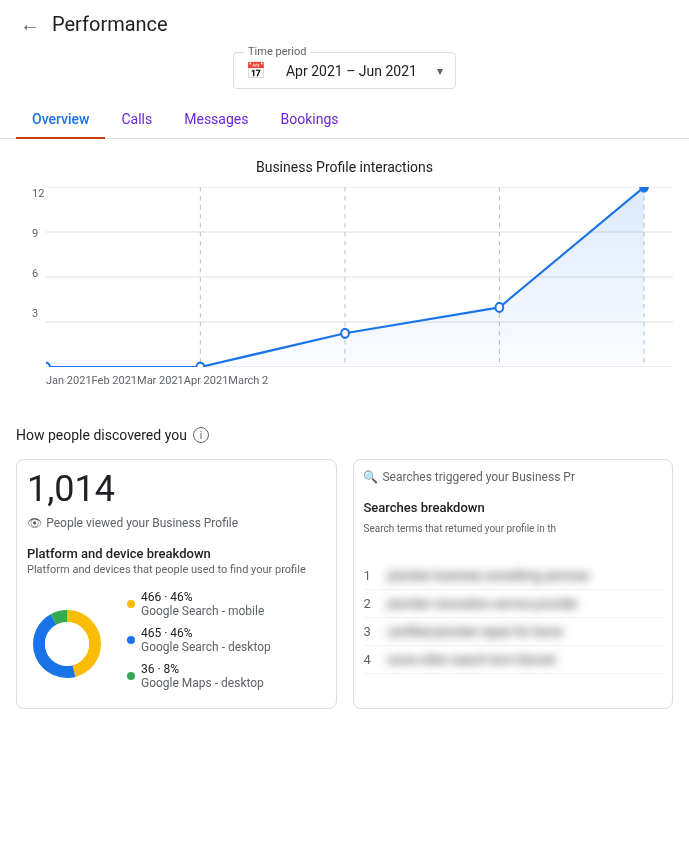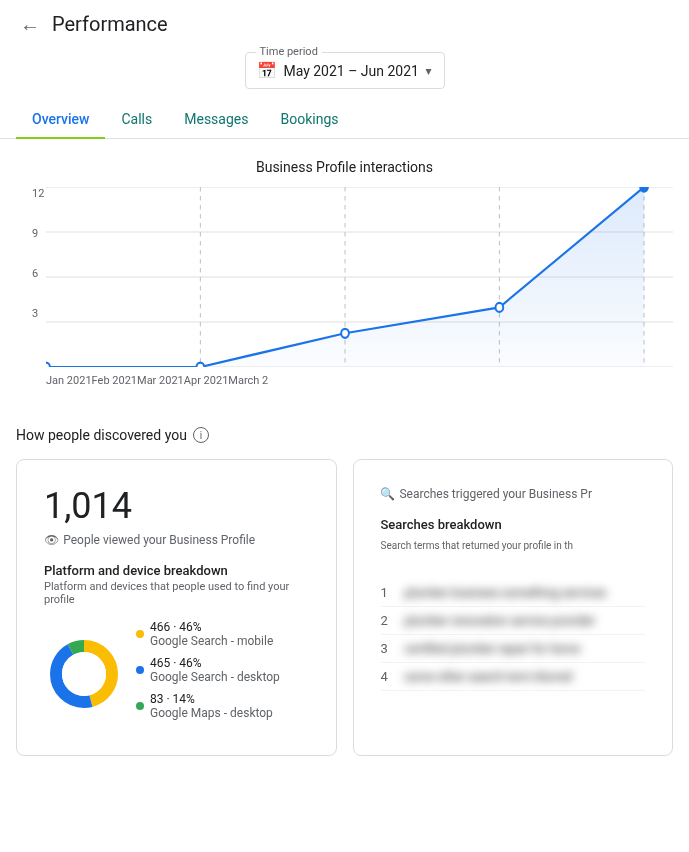--- a/index.html
+++ b/index.html
@@ -40,21 +40,21 @@
       display: flex;
       justify-content: center;
       padding: 8px 16px 12px;
     }
     .time-period-select {
       border: 1px solid #dadce0;
       border-radius: 4px;
       padding: 8px 12px;
       display: flex;
       align-items: center;
-      gap: 6px;
+      gap: 20px;
       cursor: pointer;
       position: relative;
       min-width: 200px;
     }
     .time-period-label-small {
       position: absolute;
       top: -8px;
       left: 10px;
       background: #fff;
       padding: 0 4px;
@@ -78,29 +78,29 @@
     
     .tabs {
       display: flex;
       border-bottom: 1px solid #e0e0e0;
       padding: 0 16px;
       gap: 0;
     }
     .tab {
       padding: 10px 16px;
       font-size: 14px;
-      color: #0f766e;
+      color: #6d28d9;
       cursor: pointer;
       border-bottom: 2px solid transparent;
       margin-bottom: -1px;
       white-space: nowrap;
     }
     .tab.active {
       color: #1a73e8;
-      border-bottom: 2px solid #84cc16;
+      border-bottom: 2px solid #c2410c;
       font-weight: 500;
     }
 
     
     .section {
       padding: 20px 16px 0;
       text-align: center;
     }
 
     .section-title {
@@ -158,21 +158,21 @@
     
     .cards-row {
       display: flex;
       gap: 16px;
       overflow: hidden;
     }
 
     .card {
       border: 1px solid #dadce0;
       border-radius: 8px;
-      padding: 27px;
+      padding: 10px;
       flex: 1;
       min-width: 0;
     }
 
     .card-big-number {
       font-size: 36px;
       font-weight: 400;
       color: #202124;
       line-height: 1.1;
       margin-bottom: 6px;
@@ -195,21 +195,21 @@
     }
     .breakdown-subtitle {
       font-size: 11px;
       color: #5f6368;
       margin-bottom: 14px;
     }
 
     .donut-legend-row {
       display: flex;
       align-items: center;
-      gap: 12px;
+      gap: 20px;
       margin-top: 8px;
     }
 
     
     .donut-container {
       width: 80px;
       height: 80px;
       flex-shrink: 0;
     }
 
@@ -316,21 +316,21 @@
 
 <div class="header">
   <button class="back-btn">←</button>
   <span class="page-title">Performance</span>
 </div>
 
 <div class="time-period-row">
   <div class="time-period-select">
     <span class="time-period-label-small">Time period</span>
     <span class="calendar-icon">📅</span>
-    <span class="time-period-value">May 2021 – Jun 2021</span>
+    <span class="time-period-value">Apr 2021 – Jun 2021</span>
     <span class="dropdown-arrow">▾</span>
   </div>
 </div>
 
 <div class="tabs">
   <div class="tab active">Overview</div>
   <div class="tab">Calls</div>
   <div class="tab">Messages</div>
   <div class="tab">Bookings</div>
 </div>
@@ -432,21 +432,21 @@
           <div class="legend-item">
             <div class="legend-dot" style="background:#1a73e8;"></div>
             <div>
               <div class="legend-text">465 · 46%</div>
               <div class="legend-label">Google Search - desktop</div>
             </div>
           </div>
           <div class="legend-item">
             <div class="legend-dot" style="background:#34a853;"></div>
             <div>
-              <div class="legend-text">83 · 14%</div>
+              <div class="legend-text">36 · 8%</div>
               <div class="legend-label">Google Maps - desktop</div>
             </div>
           </div>
         </div>
       </div>
     </div>
 
     <div class="card card-right">
       <div class="searches-subtitle">
         <span>🔍</span>

